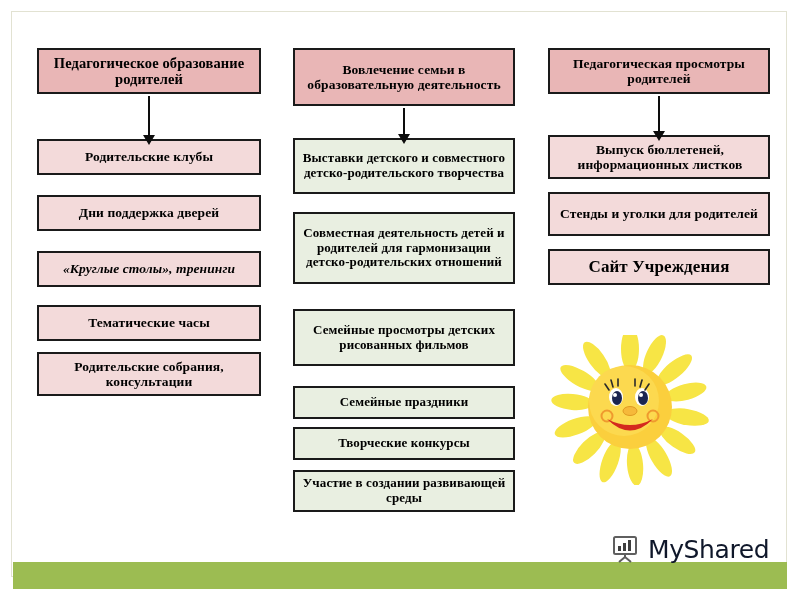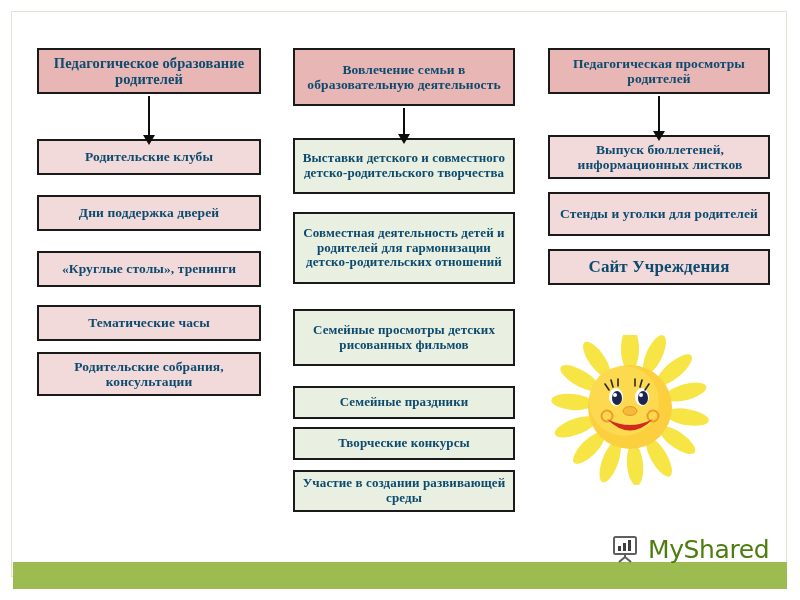--- a/index.html
+++ b/index.html
@@ -34,21 +34,21 @@
   
   .box {
     position: absolute;
     box-sizing: border-box;
     border: 2px solid #1a1a1a;
     display: flex;
     align-items: center;
     justify-content: center;
     text-align: center;
     font-weight: bold;
-    color: #0c4a6e;
+    color: #000000;
     line-height: 1.12;
     letter-spacing: .1px;
     padding: 2px 6px;
   }
   
   .box::after {
     content: "";
     position: absolute;
     left: 5px;
     top: 5px;
@@ -102,21 +102,21 @@
     left: 611px;
     top: 534px;
     display: flex;
     align-items: center;
     gap: 7px;
     z-index: 6;
   }
   #watermark .wm-text {
     font-family: "DejaVu Sans", "Liberation Sans", sans-serif;
     font-size: 25px;
-    color: #4d7c0f;
+    color: #0f172a;
     letter-spacing: -0.4px;
     line-height: 1;
   }
 
   
   #greenband {
     position: absolute;
     left: 13px;
     top: 562px;
     width: 774px;
@@ -141,21 +141,21 @@
     <div class="arrow" style="left:148px; top:96px; height:40px;"></div>
 
     <div class="box pinky" style="left:37px; top:139px; width:224px; height:36px; font-size:13.5px;">
       <span>Родительские клубы</span>
     </div>
 
     <div class="box pinky" style="left:37px; top:195px; width:224px; height:36px; font-size:13.5px;">
       <span>Дни поддержка дверей</span>
     </div>
 
-    <div class="box pinky" style="left:37px; top:251px; width:224px; height:36px; font-size:13.5px;">
+    <div class="box pinky" style="left:37px; top:251px; width:224px; height:36px; font-size:13.5px;font-style:italic;">
       <span>«Круглые столы», тренинги</span>
     </div>
 
     <div class="box pinky" style="left:37px; top:305px; width:224px; height:36px; font-size:13.5px;">
       <span>Тематические часы</span>
     </div>
 
     <div class="box pinky" style="left:37px; top:352px; width:224px; height:44px; font-size:13.5px;">
       <span>Родительские собрания, консультации</span>
     </div>

